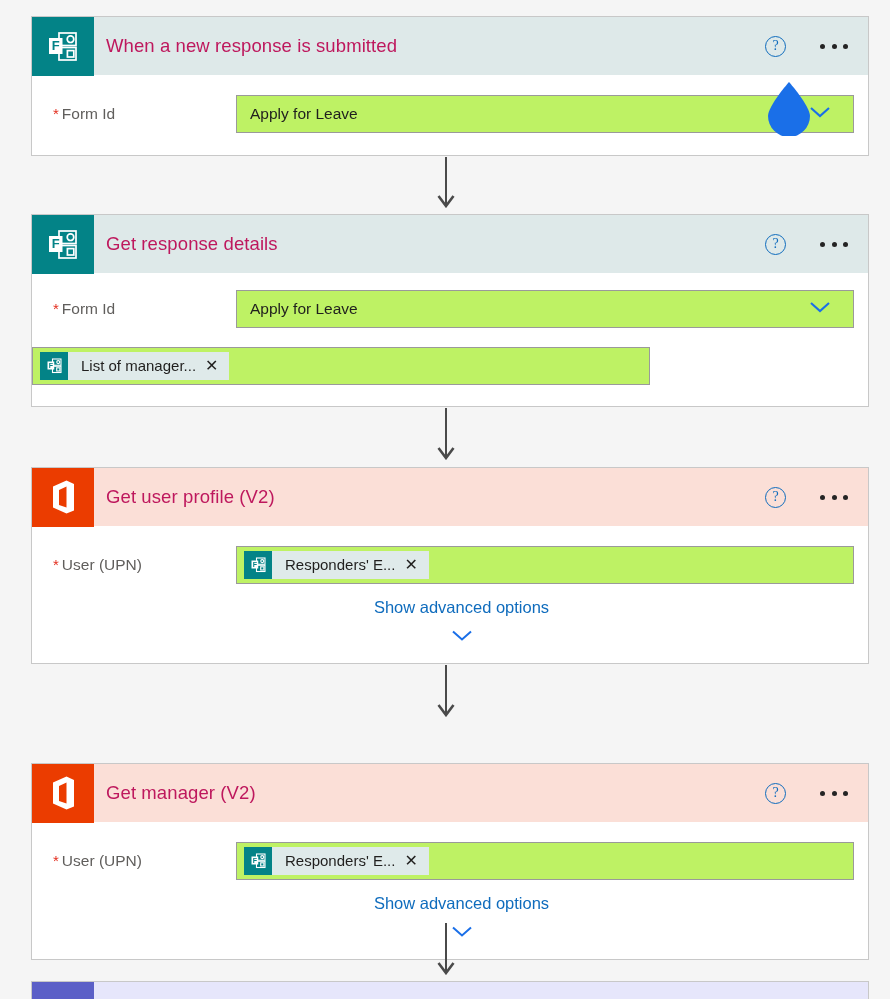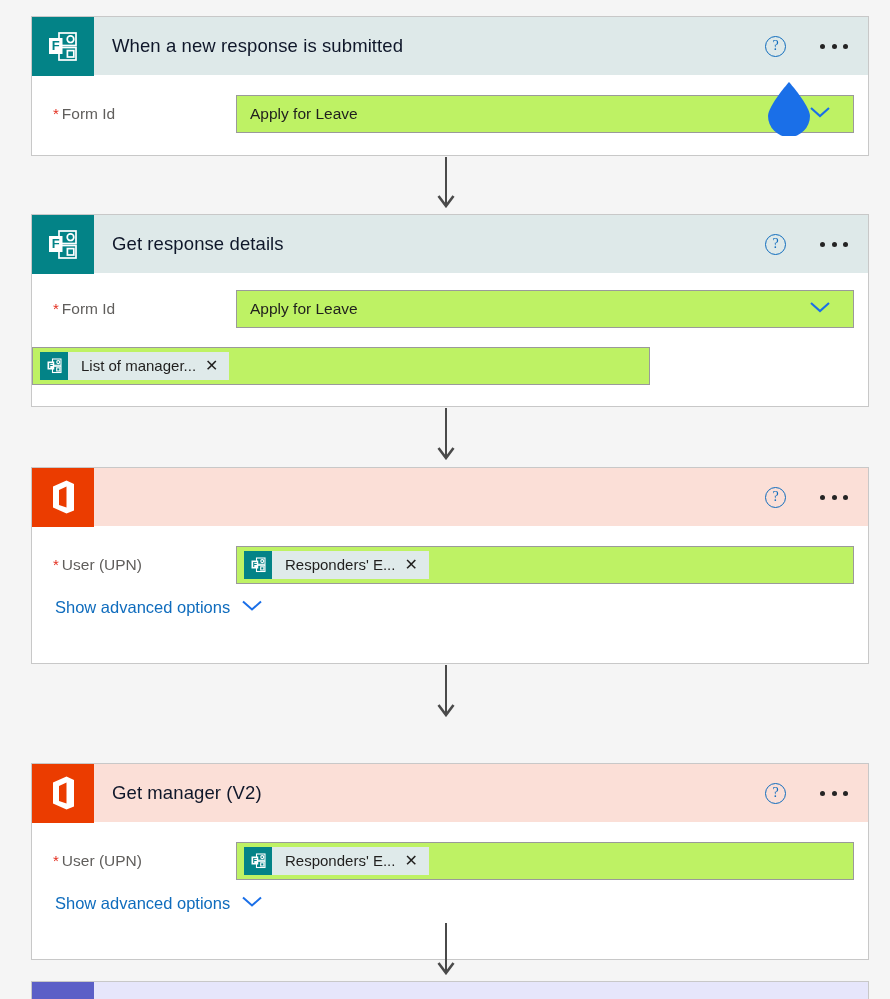--- a/index.html
+++ b/index.html
@@ -50,22 +50,22 @@
     display: flex;
     align-items: center;
     justify-content: center;
   }
   .hdr-icon.forms  { background: #038387; }
   .hdr-icon.office { background: #eb3c00; }
   .hdr-icon.teams  { background: #5b5fc7; }
 
   .hdr-title {
     font-size: 18.5px;
-    color: #0f172a;
-    margin-left: 18px;
+    color: #be185d;
+    margin-left: 12px;
     letter-spacing: 0.1px;
     white-space: nowrap;
   }
 
   .hdr-actions {
     position: absolute;
     right: 18px;
     top: 0;
     height: 59px;
     display: flex;
@@ -174,24 +174,26 @@
     color: #201f1e;
     padding-right: 11px;
     cursor: pointer;
     line-height: 1;
     font-family: "Liberation Sans", sans-serif;
   }
 
   
   .adv-row {
     display: flex;
+    align-items: center;
     gap: 11px;
     padding-left: 23px;
     height: 52px;
     cursor: pointer;
+    flex-direction: column;
   }
   .adv-text {
     color: #0f6cbd;
     font-size: 16.5px;
   }
 
   
   .connector {
     position: absolute;
     left: 445px;
@@ -324,20 +326,21 @@
   </svg>
 
   <div class="card" style="top:468px; height:196px;">
     <div class="card-header office">
       <div class="hdr-icon office">
         <svg width="34" height="36" viewBox="0 0 34 36" aria-hidden="true">
           <path d="M20.5 1.5 L7 7.5 L7 28.5 L20.5 34.5 L28 31.5 L28 5 Z" fill="#ffffff"></path>
           <path d="M20.5 7.5 L13 11 L13 26 L20.5 28.5 Z" fill="#eb3c00"></path>
         </svg>
       </div>
+      <div class="hdr-title">Get user profile (V2)</div>
       <div class="hdr-actions">
         <div class="help-icon">?</div>
         <div class="ellipsis">
             <span></span>
             <span></span>
             <span></span>
           </div>
       </div>
     </div>
     <div class="card-body">

